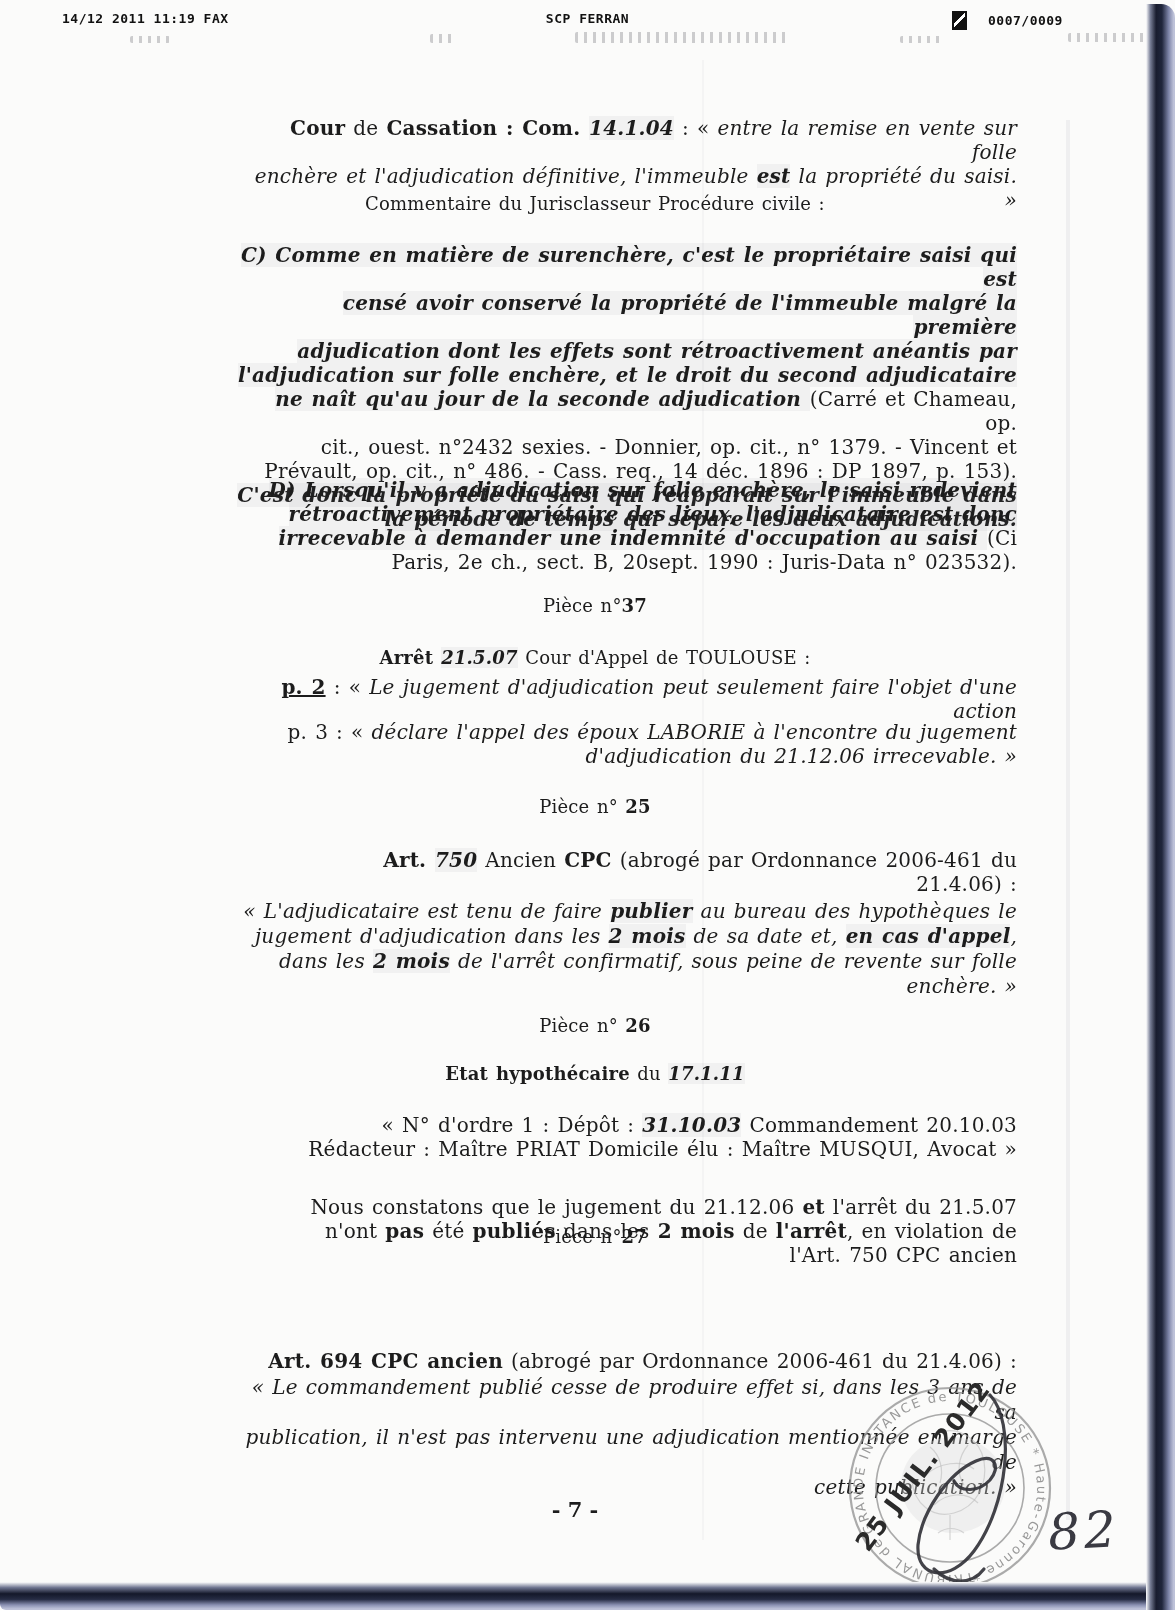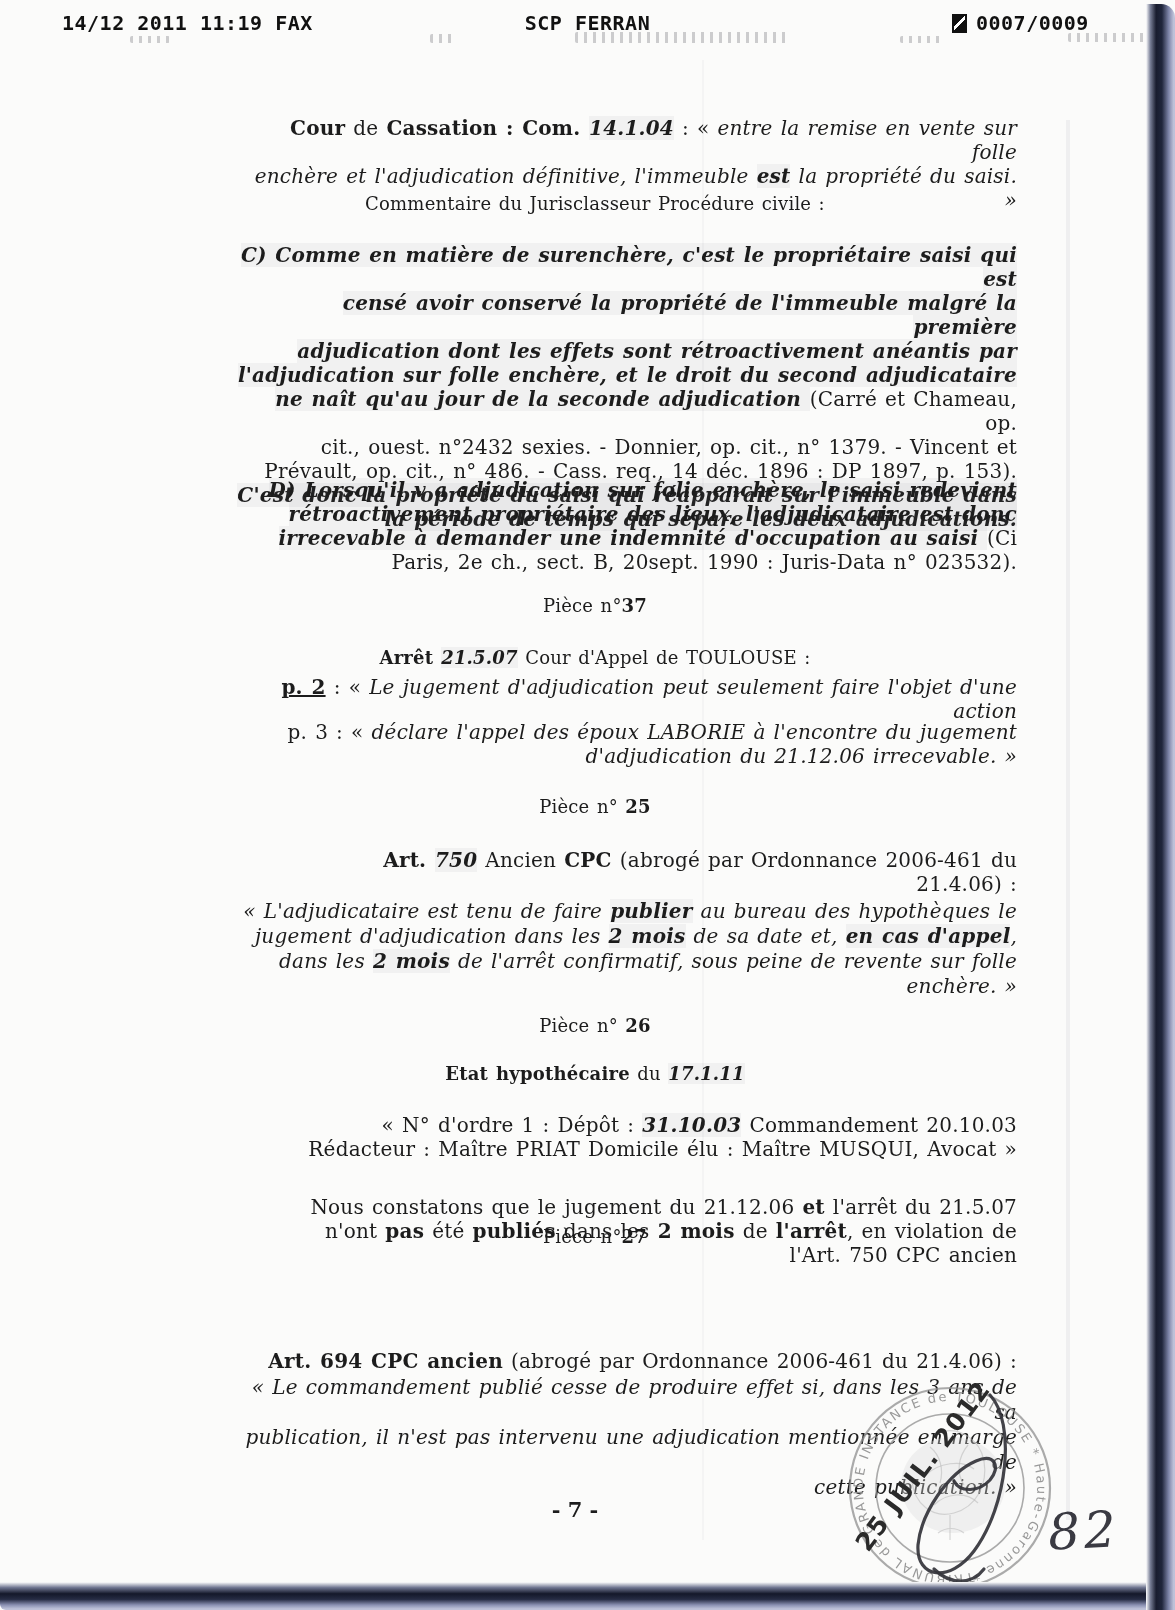--- a/index.html
+++ b/index.html
@@ -8,24 +8,24 @@
   }
   html,body{margin:0;padding:0;background:#fff;}
   .canvas{
     position:relative; width:1175px; height:1610px; overflow:hidden;
     background:var(--paper);
     font-family:"DejaVu Serif", serif; color:var(--ink);
   }
 
   
   .fax-header{position:absolute;top:11px;left:0;width:100%;height:30px;z-index:2;
-    font-family:"DejaVu Sans Mono", monospace;font-weight:700;font-size:20px;letter-spacing:.5px;color:#111;}
+    font-family:"DejaVu Sans Mono", monospace;font-weight:700;font-size:13px;letter-spacing:.5px;color:#111;}
   .hdr-left{position:absolute;left:62px;top:0;}
   .hdr-center{position:absolute;left:0;right:0;top:0;text-align:center;}
-  .hdr-right{position:absolute;left:952px;top:0;display:flex;align-items:center;gap:9px;}
+  .hdr-right{position:absolute;left:952px;top:0;display:flex;align-items:center;gap:21px;}
   .fax-icon{display:inline-block;width:15px;height:19px;background:
     linear-gradient(135deg,#111 42%,#fff 42%,#fff 56%,#111 56%);
     border:2px solid #111;box-sizing:border-box;}
 
   
   .noise{position:absolute;z-index:1;border-radius:2px;opacity:.45;filter:blur(.6px);
     background:repeating-linear-gradient(90deg, rgba(60,60,70,.55) 0 3px, transparent 3px 9px);}
   .n1{top:36px;left:130px;width:40px;height:7px;}
   .n2{top:34px;left:430px;width:26px;height:9px;}
   .n3{top:32px;left:575px;width:215px;height:11px;}

